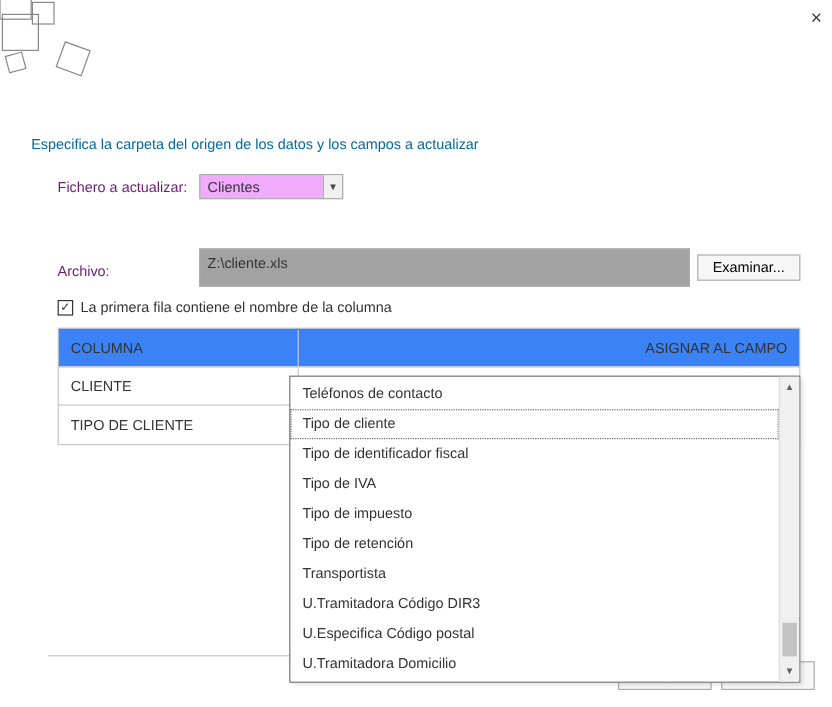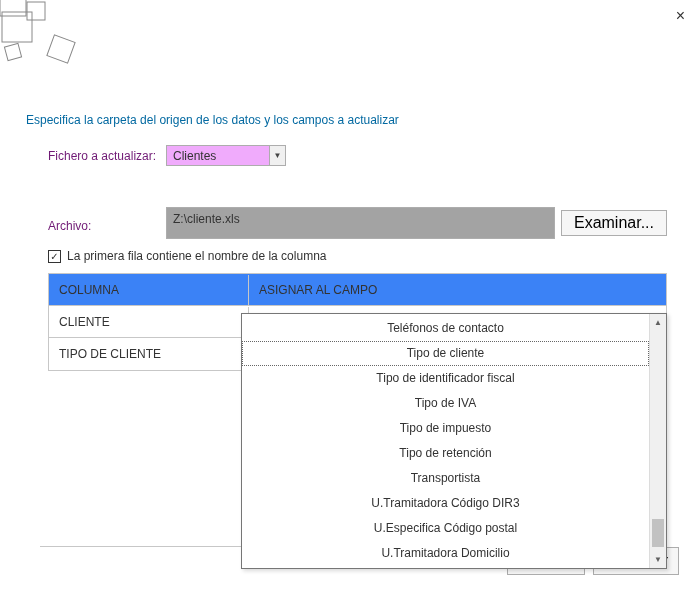--- a/index.html
+++ b/index.html
@@ -86,21 +86,21 @@
     height: 32px;
     padding: 4px 6px;
     background: #a3a3a3;
     margin-right: 6px;
     max-width: 420px;
   }
   .btn {
     border: 1px solid #adadad;
     background: #f6f6f6;
     padding: 3px 12px;
-    font-size: 16px;
+    font-size: 12px;
     cursor: pointer;
     font-family: inherit;
   }
   .checkbox-row {
     padding-left: 22px;
     margin-top: 10px;
     margin-bottom: 10px;
     display: flex;
     align-items: center;
     gap: 6px;
@@ -129,20 +129,21 @@
   }
   .table-row:last-child { border-bottom: none; }
   .col1 {
     width: 200px;
     padding: 8px 10px;
     border-right: 1px solid #c7c7c7;
   }
   .col2 {
     flex: 1;
     padding: 8px 10px;
+    text-align: right;
   }
   .header-row {
     background: #3b82f6;
   }
   .header-row .col1, .header-row .col2 {
     font-weight: normal;
     text-transform: uppercase;
   }
   .active-cell {
     padding: 0 !important;
@@ -183,21 +184,20 @@
     display: flex;
   }
   .dd-list {
     flex: 1;
     padding: 2px 0;
   }
   .dd-item {
     padding: 4px 10px;
     cursor: pointer;
     line-height: 17px;
-    text-align: center;
   }
   .dd-item.sel {
     border: 1px dotted #666;
     padding: 3px 9px;
   }
   .dd-scroll {
     width: 17px;
     background: #f0f0f0;
     position: relative;
     border-left: 1px solid #dcdcdc;

